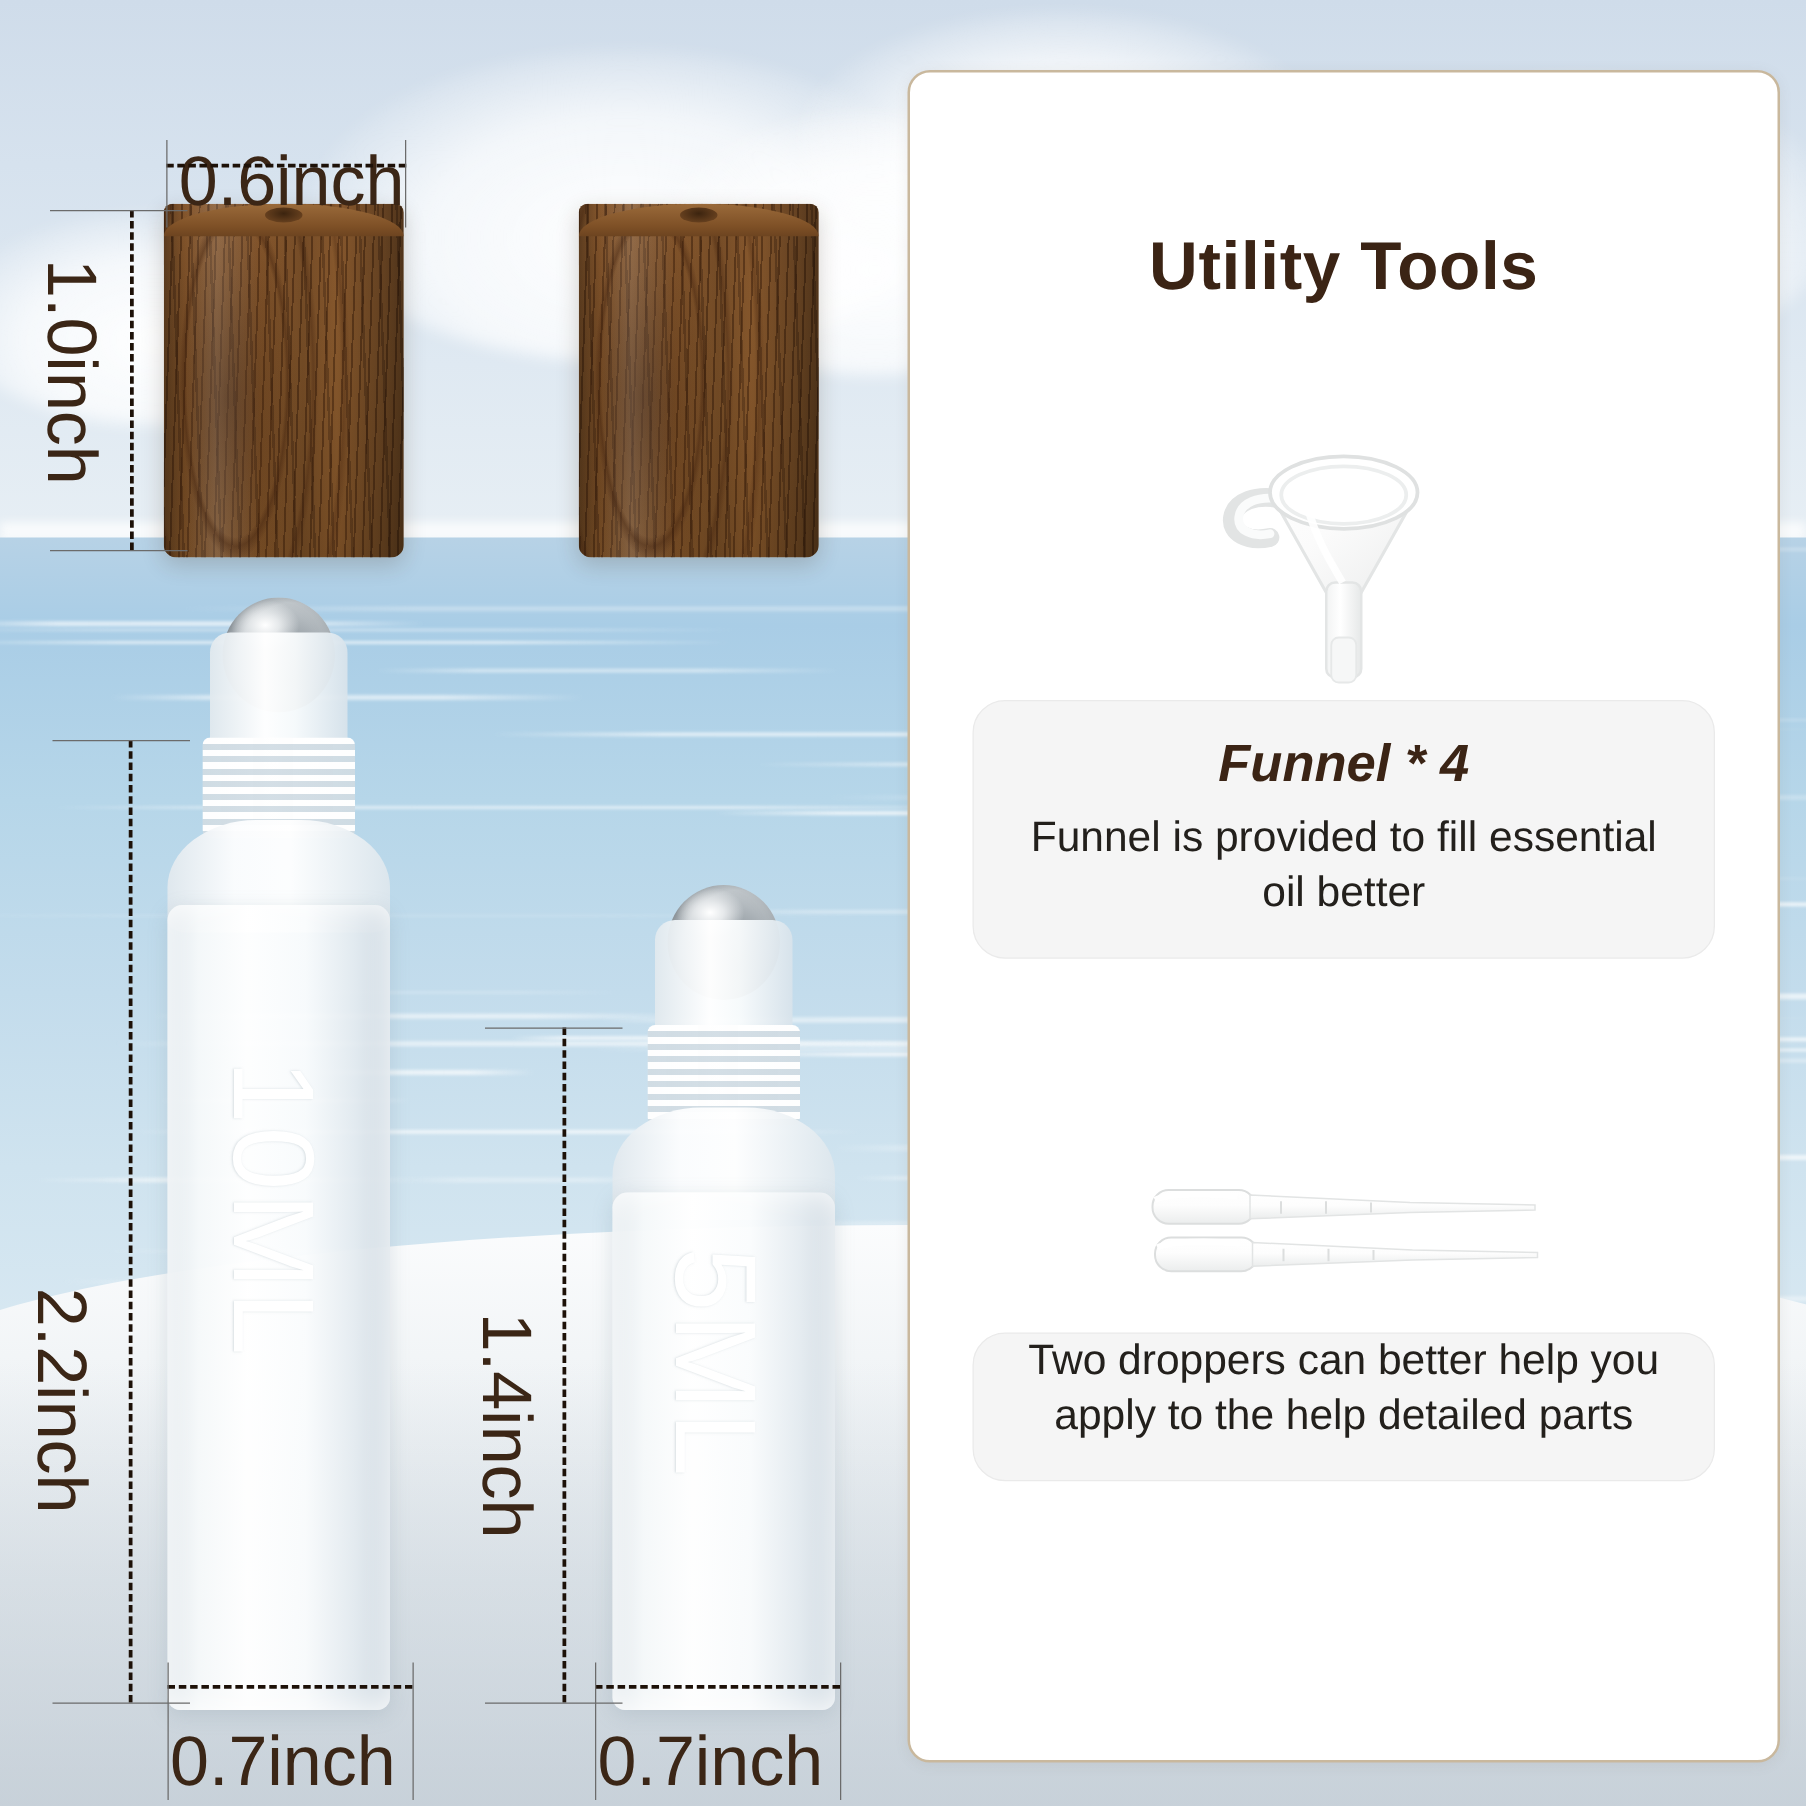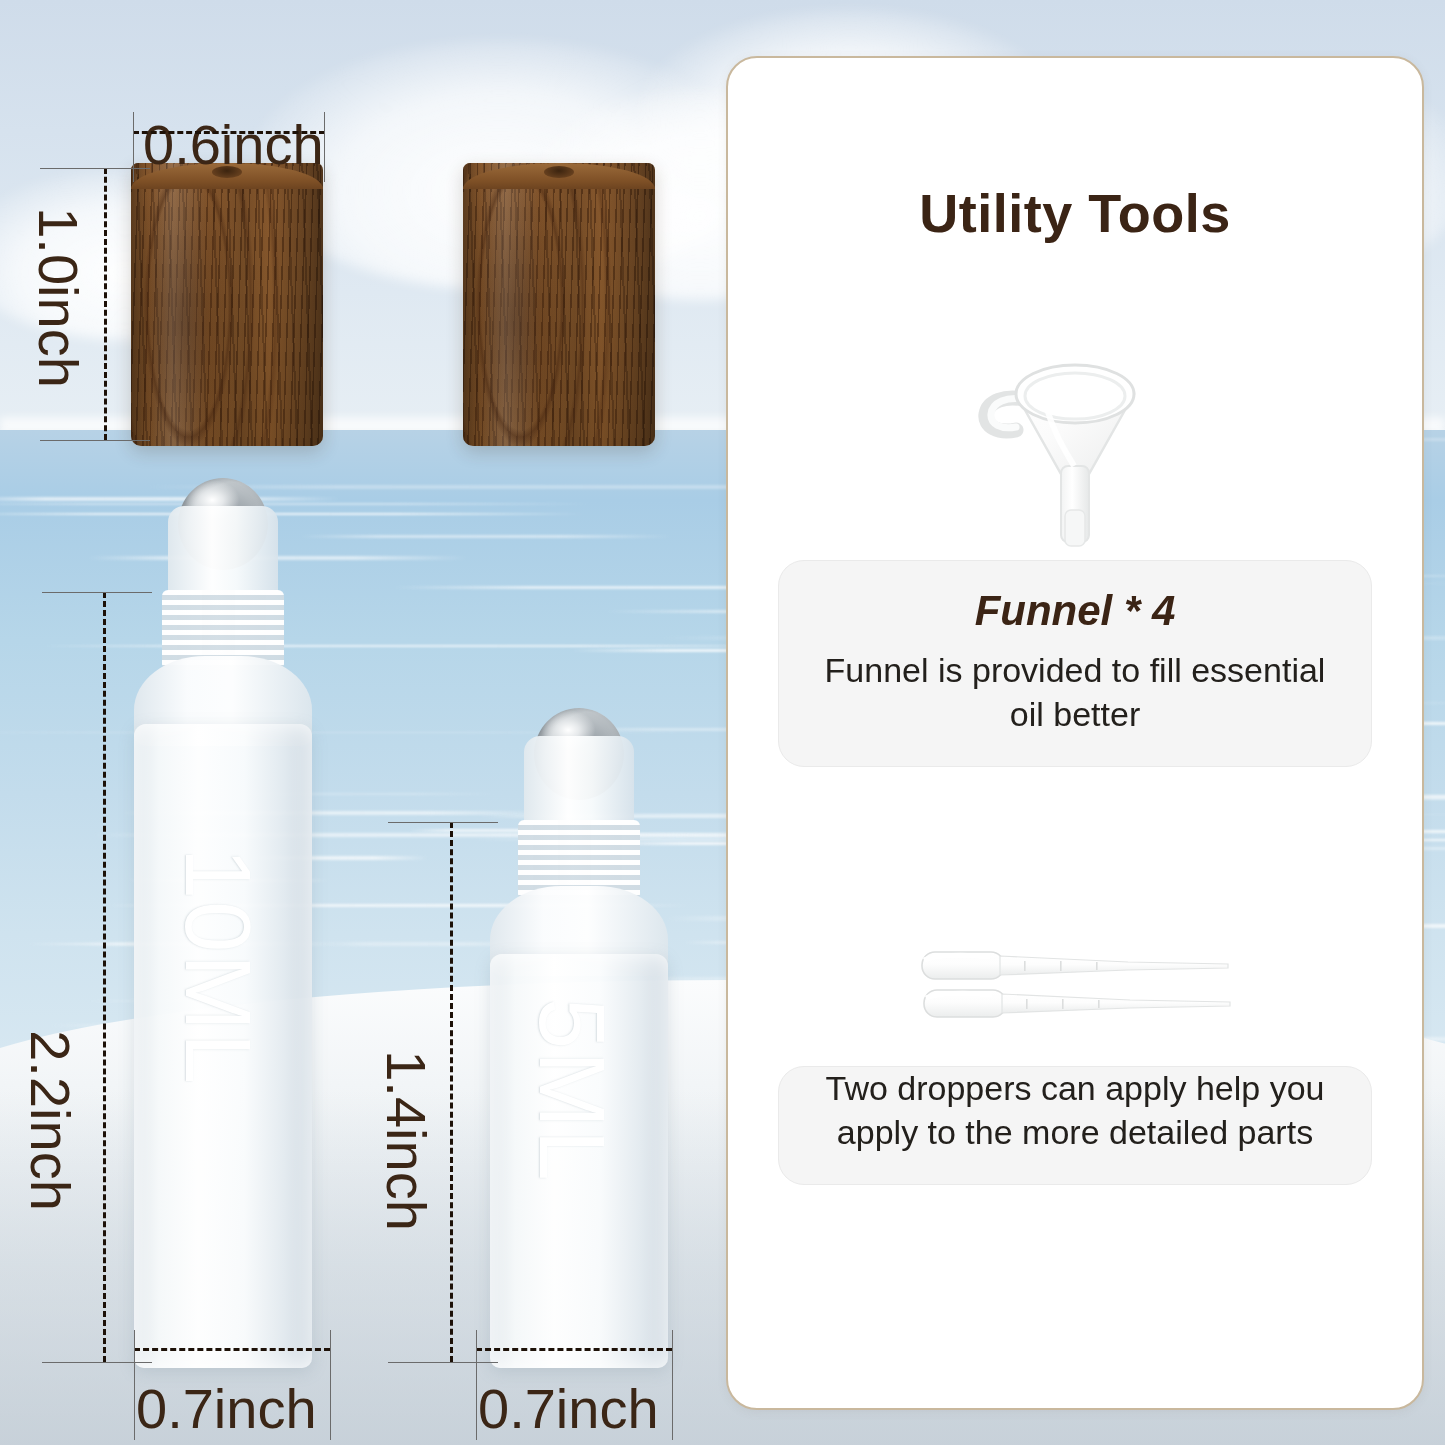--- a/index.html
+++ b/index.html
@@ -162,21 +162,21 @@
   .dash-v{
     position:absolute;width:0;
     border-left:3px dashed #1d1108;
   }
   .thin-v{position:absolute;width:1px;background:#6b6b6b;}
   .thin-h{position:absolute;height:1px;background:#6b6b6b;}
 
   
   .panel{
     position:absolute;left:726px;top:56px;width:694px;height:1350px;
-    background:#ffffff;border:2px solid #c9b89d;border-radius:31px;
+    background:#ffffff;border:2px solid #c9b89d;border-radius:18px;
     box-shadow:0 2px 10px rgba(120,110,95,.10);
   }
   .panel-title{
     position:absolute;left:0;right:0;top:124px;text-align:center;
     font-size:54px;font-weight:700;color:#3b2415;letter-spacing:.5px;
   }
 
   
   .funnel-wrap{position:absolute;left:50%;top:256px;transform:translateX(-50%);width:250px;height:250px;}
 
@@ -399,17 +399,17 @@
           <path d="M274 56 L402 62 L502 64 L502 68 L402 70 L274 75 Z" fill="url(#dgr)" stroke="#e2e4e4" stroke-width="1.2"></path>
           <rect x="298" y="61" width="1.6" height="10" fill="#dcdede"></rect>
           <rect x="334" y="61" width="1.6" height="10" fill="#dcdede"></rect>
           <rect x="370" y="62" width="1.6" height="8" fill="#dcdede"></rect>
           <path d="M198 60 C208 55 238 54 264 57" stroke="#ffffff" stroke-width="5" fill="none"></path>
         </g>
       </svg>
     </div>
 
     <div class="card" style="top:1008px;">
-      <div class="card-body">Two droppers can apply help you apply to the more detailed parts</div>
+      <div class="card-body">Two droppers can better help you apply to the help detailed parts</div>
     </div>
 
   </div>
 </div>
 
 </body></html>

